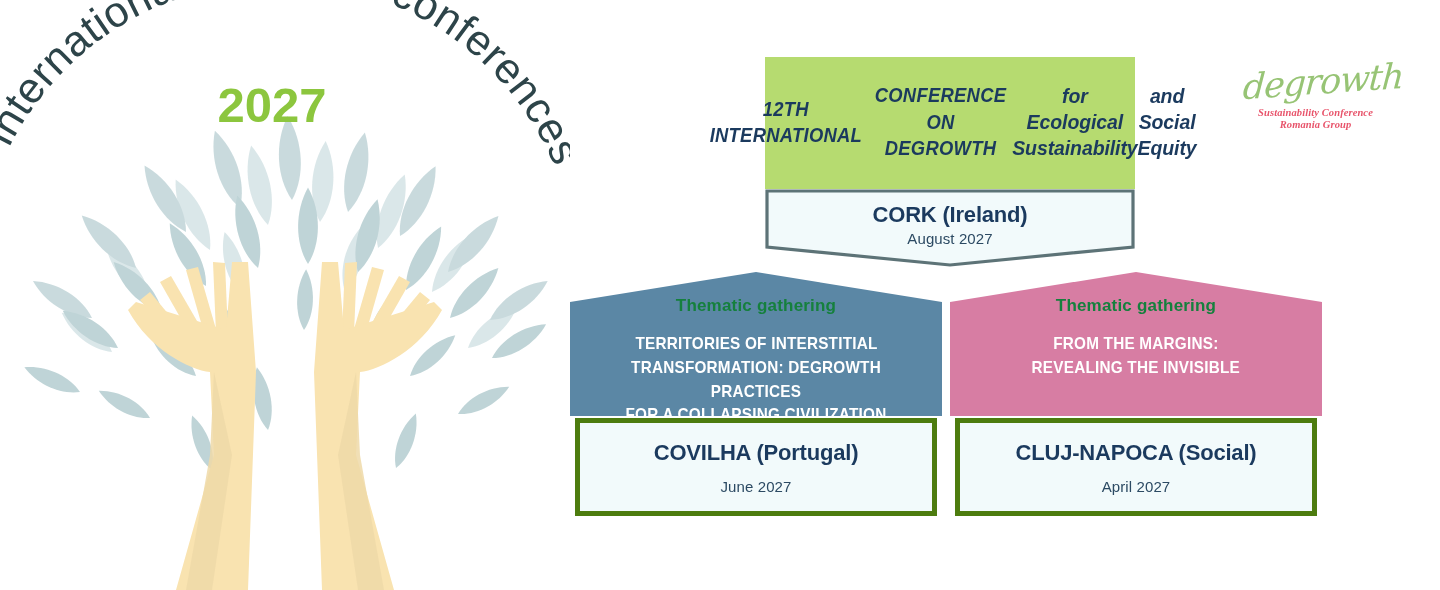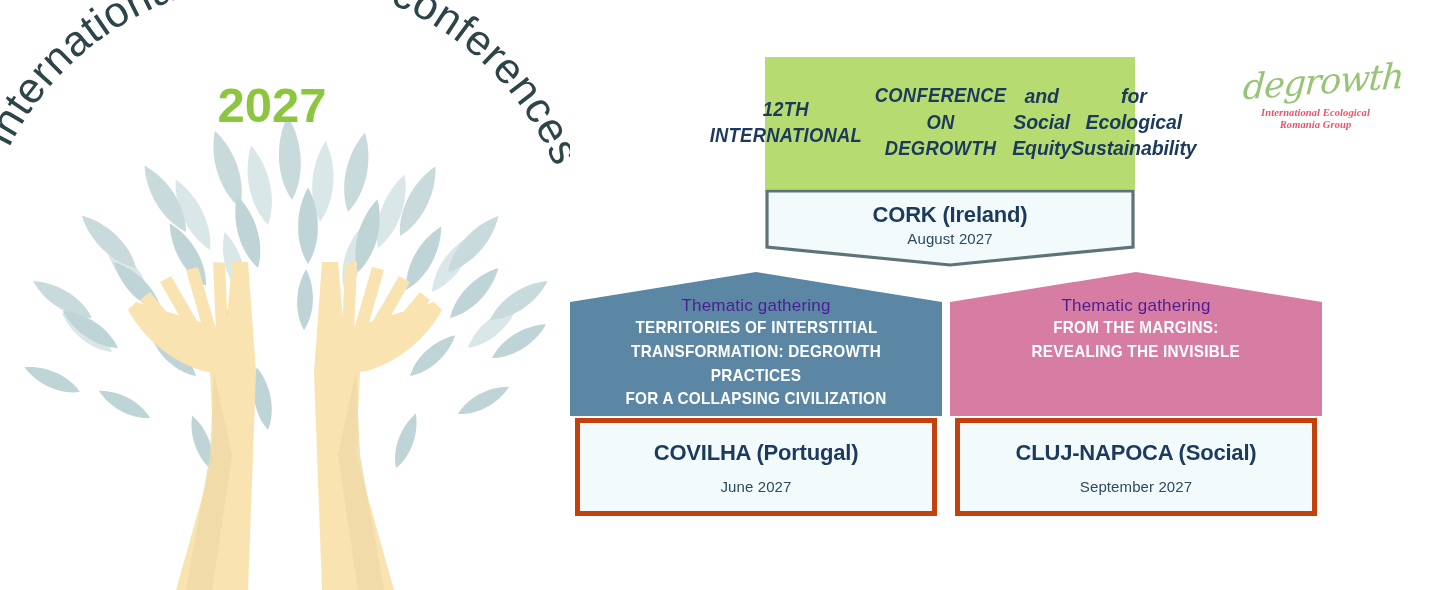--- a/index.html
+++ b/index.html
@@ -140,45 +140,46 @@
     height: 144px;
     display: flex;
     flex-direction: column;
     align-items: center;
     justify-content: flex-start;
     padding-top: 24px;
     box-sizing: border-box;
     pointer-events: none;
   }
   .theme-kicker {
-    color: #4c1d95;
+    color: #15803d;
     font-size: 17px;
-    font-weight: normal;
+    font-weight: bold;
     letter-spacing: 0.2px;
+    margin-bottom: 16px;
   }
   .theme-title {
     color: #ffffff;
     font-family: "Liberation Sans Narrow", "Liberation Sans", sans-serif;
     font-weight: bold;
     font-size: 17px;
     line-height: 1.4;
     text-align: center;
     letter-spacing: 0.25px;
     transform: scaleX(0.9);
     padding: 0 14px;
   }
 
   .theme-loc {
     position: absolute;
     top: 146px;
     left: 5px;
     width: 362px;
     height: 98px;
     box-sizing: border-box;
-    border: 5px solid #c2410c;
+    border: 5px solid #4d7c0f;
     background: #f2fafb;
     display: flex;
     flex-direction: column;
     align-items: center;
     justify-content: center;
   }
   .theme-loc .loc-city { font-size: 22px; }
   .theme-loc .loc-date { font-size: 15px; margin-top: 12px; }
 
   
@@ -311,22 +312,22 @@
 
       <text x="272" y="122" text-anchor="middle" font-family="Liberation Sans, sans-serif" font-size="49" font-weight="bold" fill="#8cc63e" id="yearText">2027</text>
     </svg>
   </div>
 
   <div id="diagram">
 
     <div class="main-banner">
       <div class="banner-line-cond">12TH INTERNATIONAL</div>
       <div class="banner-line-cond">CONFERENCE ON DEGROWTH</div>
+      <div class="banner-line-reg">for Ecological Sustainability</div>
       <div class="banner-line-reg">and Social Equity</div>
-      <div class="banner-line-reg">for Ecological Sustainability</div>
     </div>
 
     <div class="main-loc-wrap">
       <svg width="370" height="80" viewBox="0 0 370 80" xmlns="http://www.w3.org/2000/svg">
         <path d="M2,2 L368,2 L368,58 L185,76 L2,58 Z" fill="#f2fafb" stroke="#5d7377" stroke-width="3.2" stroke-linejoin="miter"></path>
       </svg>
       <div class="main-loc-text">
         <div class="loc-city">CORK (Ireland)</div>
         <div class="loc-date">August 2027</div>
       </div>
@@ -356,26 +357,26 @@
           <path d="M0,30 L186,0 L372,30 L372,144 L0,144 Z" fill="#d77da3"></path>
         </svg>
         <div class="theme-top-text">
           <div class="theme-kicker">Thematic gathering</div>
           <div class="theme-title">FROM THE MARGINS:</div>
           <div class="theme-title">REVEALING THE INVISIBLE</div>
         </div>
       </div>
       <div class="theme-loc">
         <div class="loc-city">CLUJ-NAPOCA (Social)</div>
-        <div class="loc-date">September 2027</div>
+        <div class="loc-date">April 2027</div>
       </div>
     </div>
   </div>
 
   <div id="logo">
     <div class="logo-word">degrowth</div>
     <div class="logo-sub">
-      <span>International Ecological</span><br>
+      <span>Sustainability Conference</span><br>
       <span>Romania Group</span>
     </div>
   </div>
 
 </div>
 
 </body></html>

